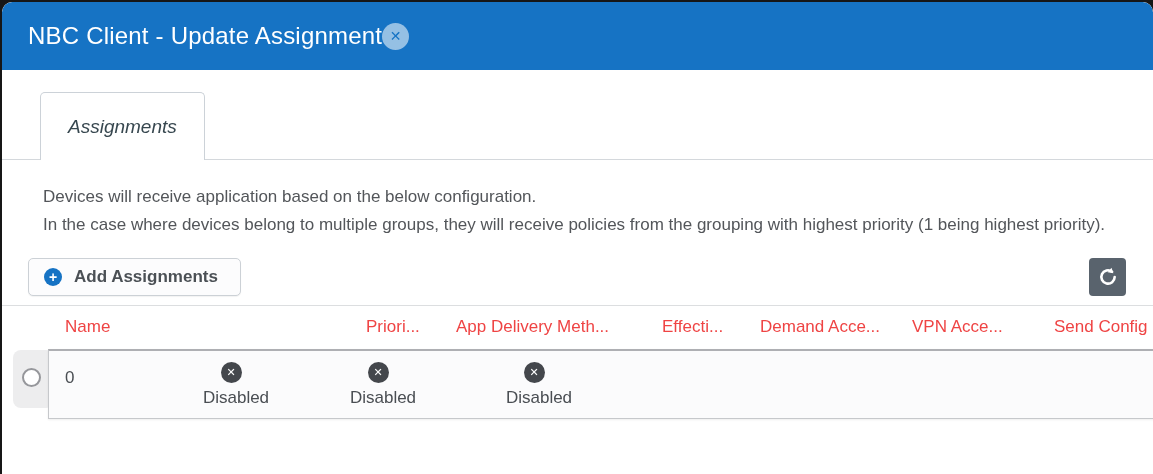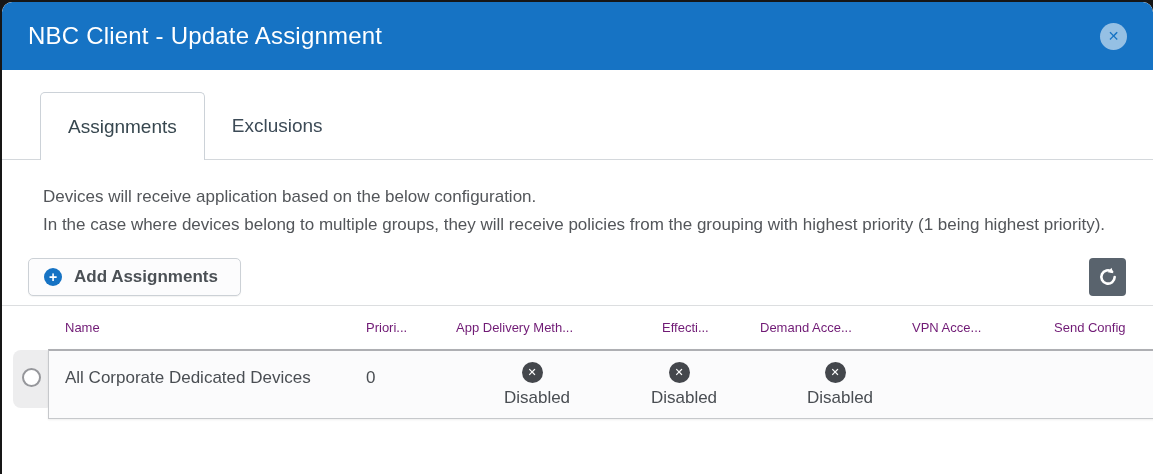--- a/index.html
+++ b/index.html
@@ -8,38 +8,38 @@
     background:#161616;
     font-family:"Liberation Sans","DejaVu Sans",sans-serif;
   }
   .modal{
     position:absolute;left:2px;top:2px;right:0;bottom:0;
     background:#ffffff;border-radius:10px 10px 0 0;overflow:hidden;
   }
   
   .titlebar{
     height:68px;background:#1673c4;color:#fff;
-    display:flex;align-items:center;justify-content:space-between;
+    display:flex;align-items:center;justify-content:flex-start;
     padding:0 26px;box-sizing:border-box;border-radius:10px 10px 0 0;
   }
   .title{font-size:24px;font-weight:400;letter-spacing:.2px;}
   .close-btn{
     width:27px;height:27px;border-radius:50%;
     background:rgba(255,255,255,.55);color:#1673c4;
     display:flex;align-items:center;justify-content:center;
     font-size:14px;font-weight:700;cursor:pointer;user-select:none;
   }
   
   .tabs{
     margin-top:23px;padding-left:38px;height:67px;box-sizing:border-box;
     display:flex;align-items:flex-end;border-bottom:1px solid #d4d8dc;
   }
   .tab{
     font-size:19px;color:#3d4b57;padding:0 27px;height:66px;
-    display:flex;align-items:center;box-sizing:border-box;cursor:pointer;
+    display:flex;align-items:center;box-sizing:border-box;cursor:pointer;font-style:italic;
   }
   .tab.active{
     border:1px solid #ccd2d8;border-bottom:none;border-radius:5px 5px 0 0;
     background:#fff;height:68px;margin-bottom:-1px;color:#37474f;
   }
   
   .desc{
     margin:23px 30px 0 41px;max-width:1088px;
     font-size:17px;line-height:28px;color:#53565a;
   }
@@ -60,21 +60,21 @@
     display:flex;align-items:center;justify-content:center;
   }
   .refresh-btn{
     width:37px;height:38px;border-radius:4px;background:#59636d;
     display:flex;align-items:center;justify-content:center;cursor:pointer;
   }
   
   .table{margin-top:9px;border-top:1px solid #dcdee0;}
   .thead{
     display:flex;padding-left:63px;height:42px;align-items:center;
-    color:#701a75;font-size:13px;white-space:nowrap;
+    color:#ef4444;font-size:17px;white-space:nowrap;
   }
   .c-name{width:301px;flex:none}
   .c-pri{width:90px;flex:none}
   .c-del{width:206px;flex:none}
   .c-eff{width:98px;flex:none}
   .c-man{width:152px;flex:none}
   .c-vpn{width:142px;flex:none}
   .c-send{width:170px;flex:none}
   .rowarea{position:relative;height:74px;}
   .radio-gutter{
@@ -114,23 +114,20 @@
     <div class="title">NBC Client - Update Assignment</div>
     <div class="close-btn">
       <span>✕</span>
     </div>
   </div>
 
   <div class="tabs">
     <div class="tab active">
       <span>Assignments</span>
     </div>
-    <div class="tab">
-      <span>Exclusions</span>
-    </div>
   </div>
 
   <div class="desc">
     <div>Devices will receive application based on the below configuration.</div>
     <div>In the case where devices belong to multiple groups, they will receive policies from the grouping with highest priority (1 being highest priority).</div>
   </div>
 
   <div class="toolbar">
     <button class="add-btn">
       <span class="plus-icon">
@@ -156,21 +153,20 @@
       <div class="c-vpn">VPN Acce...</div>
       <div class="c-send">Send Config</div>
     </div>
 
     <div class="rowarea">
       <div class="radio-gutter">
         <div class="radio"></div>
       </div>
 
       <div class="row-box">
-        <div class="c-name cell-text">All Corporate Dedicated Devices</div>
         <div class="c-pri cell-text">0</div>
 
         <div class="c-man cell-status">
           <span class="x-icon">
             <span>✕</span>
           </span>
           <span class="status-label">Disabled</span>
         </div>
 
         <div class="c-vpn cell-status">

